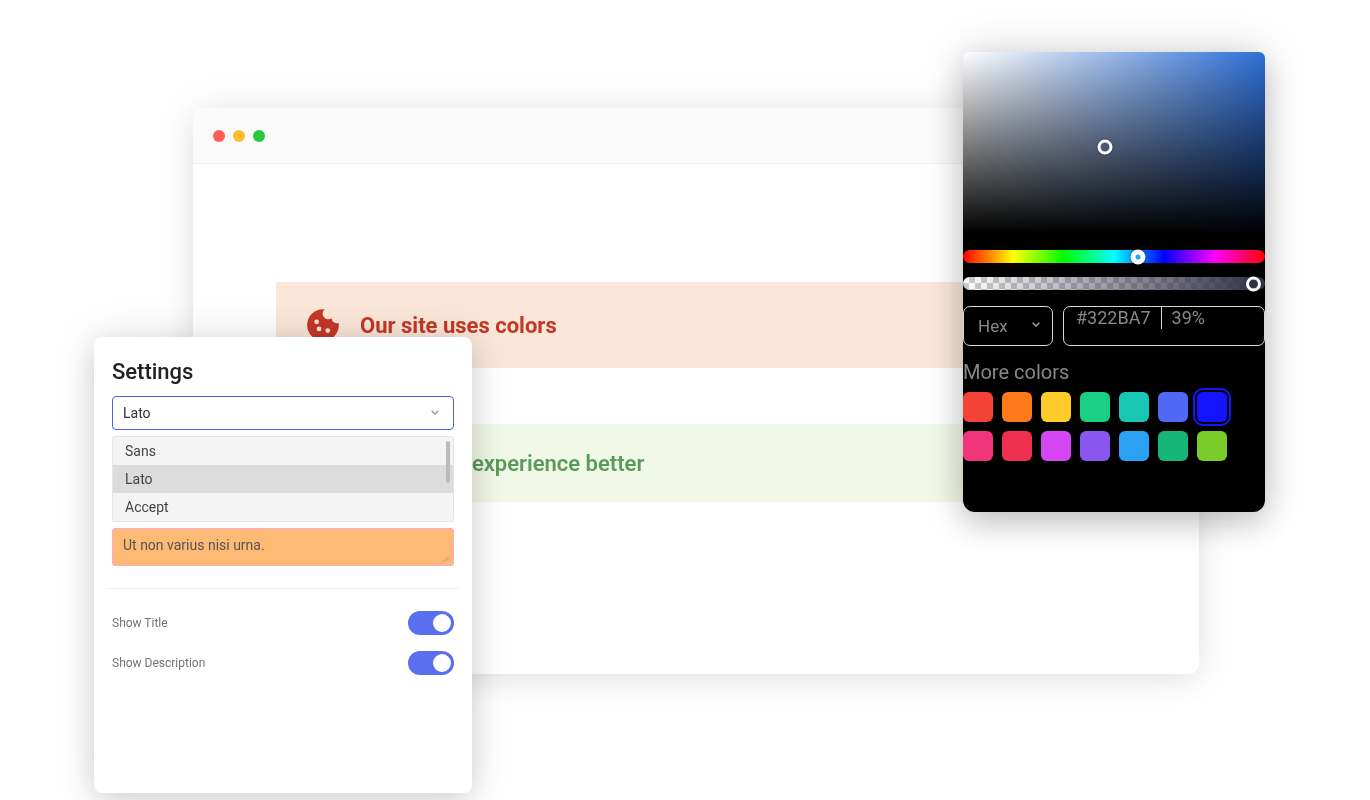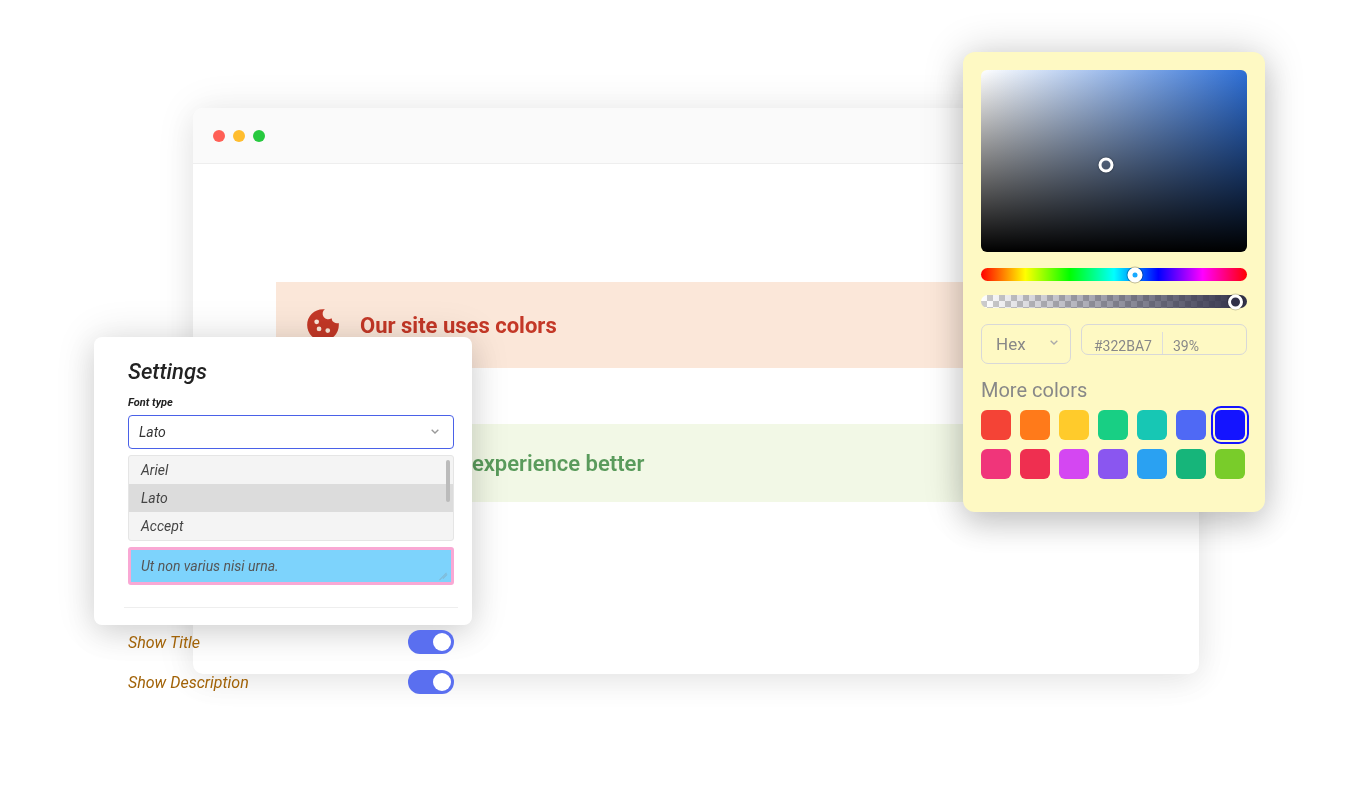--- a/index.html
+++ b/index.html
@@ -104,26 +104,25 @@
     padding: 10px 24px;
     cursor: pointer;
   }
 
   
   .settings-panel {
     position: absolute;
     left: 94px;
     top: 337px;
     width: 378px;
-    height: 288px;
+    height: 456px;
     background: #ffffff;
     border-radius: 8px;
     box-shadow: 0 0 40px rgba(0,0,0,0.12), 0 10px 30px rgba(0,0,0,0.1);
-    padding: 22px 18px 16px 34px;
-    font-style: italic;
+    padding: 22px 18px 16px 18px;
   }
   .settings-title {
     font-size: 22px;
     font-weight: 500;
     color: #222;
     margin-bottom: 12px;
   }
   .settings-label {
     font-size: 11px;
     font-weight: 700;
@@ -161,23 +160,23 @@
   .font-scrollbar {
     position: absolute;
     right: 3px; top: 4px;
     width: 4px; height: 42px;
     background: #bbb;
     border-radius: 2px;
   }
 
   .textarea-box {
     margin-top: 6px;
-    border: 3px solid #f9a8d4;
+    border: 1px solid #f9a8d4;
     border-radius: 3px;
-    background: #7dd3fc;
+    background: #fdba74;
     padding: 8px 10px 12px 10px;
     font-size: 14px;
     color: #555;
     position: relative;
     height: 38px;
   }
   .textarea-resize {
     position: absolute; right: 4px; bottom: 3px;
     width: 10px; height: 10px;
     opacity: 0.35;
@@ -192,21 +191,21 @@
     border: none;
     border-top: 1px solid #eee;
     margin: 22px -4px 14px -4px;
   }
   .toggle-row {
     display: flex;
     align-items: center;
     justify-content: space-between;
     padding: 8px 0;
   }
-  .toggle-label { font-size: 16px; color: #a16207; }
+  .toggle-label { font-size: 12px; color: #737373; }
   .toggle {
     width: 46px; height: 24px;
     background: #5a6ff0;
     border-radius: 12px;
     position: relative;
     cursor: pointer;
   }
   .toggle::after {
     content:"";
     position:absolute;
@@ -216,24 +215,23 @@
     border-radius: 50%;
   }
 
   
   .color-panel {
     position: absolute;
     left: 963px;
     top: 52px;
     width: 302px;
     height: 460px;
-    background: #fef9c3;
+    background: #000000;
     border-radius: 12px;
     box-shadow: 0 0 40px rgba(0,0,0,0.18), 0 14px 30px rgba(0,0,0,0.14);
-    padding: 18px;
   }
   .sat-field {
     width: 100%;
     height: 182px;
     border-radius: 6px;
     position: relative;
     background:
       linear-gradient(to top, #000 0%, rgba(0,0,0,0) 100%),
       linear-gradient(to right, #fff 0%, #2e6fd6 100%);
   }
@@ -303,26 +301,26 @@
     gap: 8px;
     color: #888;
     font-size: 17px;
     cursor: pointer;
     width: 90px;
     justify-content: space-between;
   }
   .hex-value-box {
     border: 1.5px solid #d8d8d8;
     border-radius: 7px;
-    height: 31px;
+    height: 40px;
     flex: 1;
     display: flex;
-    align-items: flex-end;
+    align-items: flex-start;
     color: #888;
-    font-size: 14px;
+    font-size: 18px;
     padding: 0 12px;
   }
   .hex-sep { width:1px; height: 22px; background:#ddd; margin: 0 10px; }
 
   .more-colors-label {
     font-size: 20px;
     color: #888;
     margin-top: 14px;
     margin-bottom: 8px;
   }
@@ -363,33 +361,32 @@
   </div>
 
   <div class="cookie-banner-green">
     <div class="cookie-green-text">ies to make your experience better</div>
     <button class="gotit-btn">Got it</button>
   </div>
 </div>
 
 <div class="settings-panel">
   <div class="settings-title">Settings</div>
-  <div class="settings-label">Font type</div>
 
   <div class="font-select">
     <span>Lato</span>
     <span class="chev">
       <svg class="chev-svg" viewBox="0 0 24 24">
           <path fill="none" stroke="#999" stroke-width="2" d="m7 10 5 5 5-5"></path>
         </svg>
     </span>
   </div>
 
   <div class="font-options">
-    <div class="font-option">Ariel</div>
+    <div class="font-option">Sans</div>
     <div class="font-option sel">Lato</div>
     <div class="font-option">Accept</div>
     <div class="font-scrollbar"></div>
   </div>
 
   <div class="textarea-box">
     <span>Ut non varius nisi urna.</span>
     <span class="textarea-resize"></span>
   </div>
 

